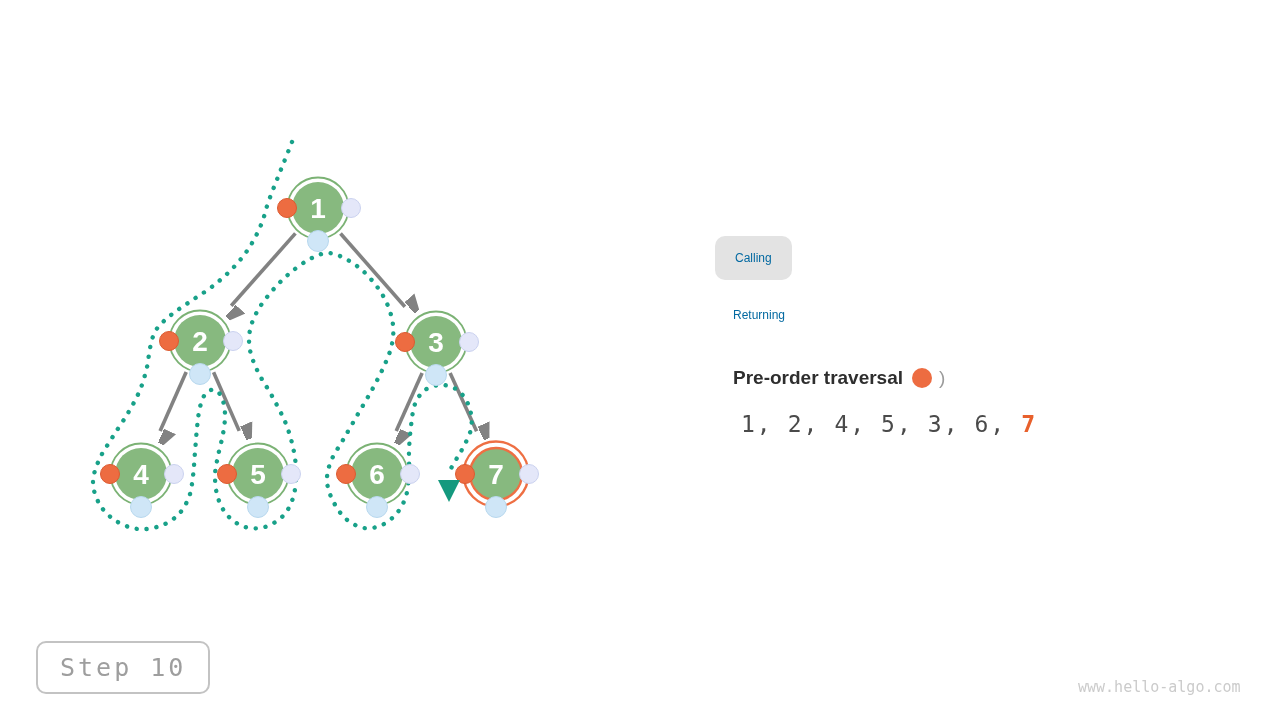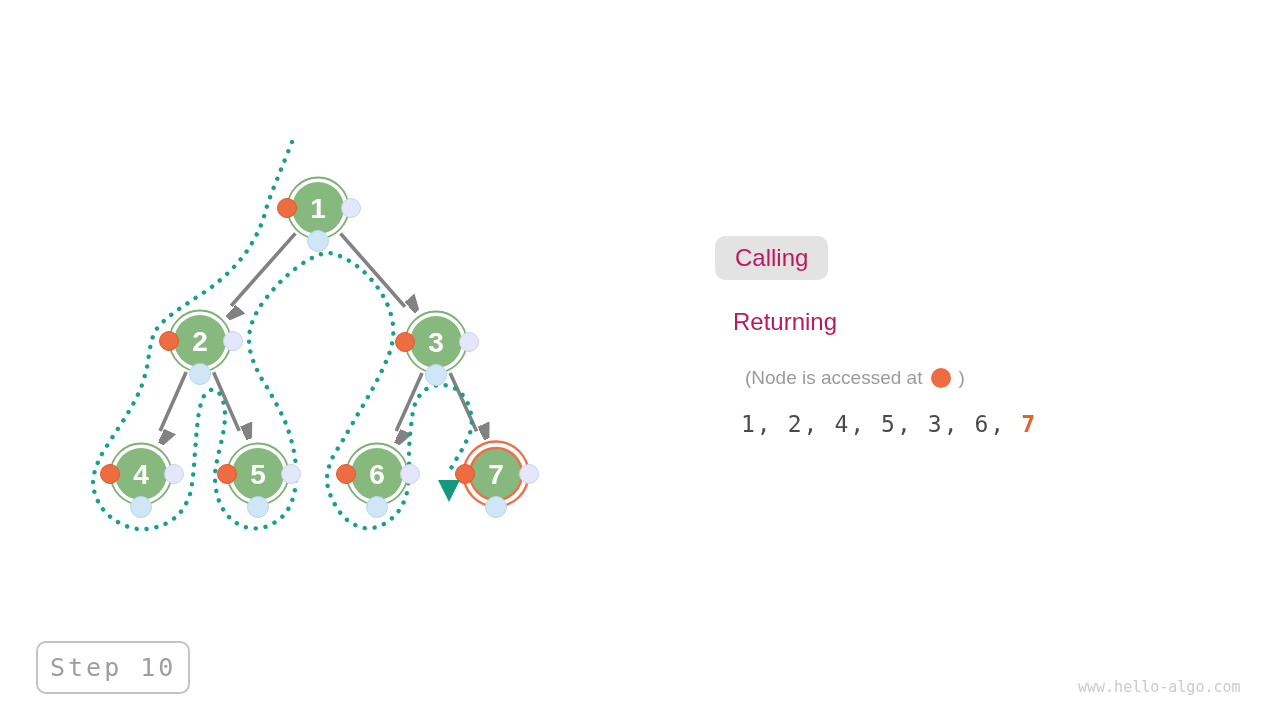--- a/index.html
+++ b/index.html
@@ -2,21 +2,21 @@
 <html><head>
 <meta charset="utf-8">
 <style>
   html,body{margin:0;padding:0;}
   body{
     width:1280px;height:720px;position:relative;background:#ffffff;
     font-family:"Liberation Sans",sans-serif;overflow:hidden;
   }
   .mono{font-family:"DejaVu Sans Mono",monospace;}
   #tree-svg{position:absolute;left:0;top:0;}
-  .panel-item{position:absolute;color:#be185d;font-size:24px;}
+  .panel-item{position:absolute;color:#0369a1;font-size:12px;}
   #calling-chip{
     left:715px;top:236px;height:44px;line-height:44px;padding:0 20px;
     background:#e3e3e3;border-radius:10px;
   }
   #returning-label{left:733px;top:308px;}
   #traversal-heading{
     position:absolute;left:733px;top:367px;display:flex;align-items:center;
     font-size:19px;white-space:nowrap;
   }
   #traversal-title{font-weight:bold;color:#2e2e2e;}
@@ -26,21 +26,21 @@
     background:#ed6c41;margin:0 7px 0 9px;
   }
   .note-suffix{color:#9b9b9b;margin-left:0;}
   #sequence-row{
     position:absolute;left:741px;top:411px;display:flex;
     font-size:23px;color:#4a4a4a;letter-spacing:2px;
   }
   .seq-item{margin-right:15px;}
   .seq-item.highlight{color:#e8602c;font-weight:bold;}
   #step-badge{
-    position:absolute;left:36px;top:641px;padding:10px 12px;
+    position:absolute;left:36px;top:641px;padding:10px 22px;
     border:2px solid #c3c3c3;border-radius:10px;background:#ffffff;
     font-size:25px;color:#9e9e9e;letter-spacing:3px;
   }
   #watermark{
     position:absolute;left:1078px;top:678px;font-size:15px;color:#cbcbcb;text-align:right;
   }
 </style>
 </head>
 <body>
 
@@ -121,21 +121,21 @@
     </g>
   <g id="pointer-layer">
       <polygon points="438,480 460,480 449,502" fill="#14997e"></polygon>
     </g>
 </svg>
 
 <div id="calling-chip" class="panel-item">Calling</div>
 <div id="returning-label" class="panel-item">Returning</div>
 
 <div id="traversal-heading">
-  <span class="note-gray">(Node is accessed at</span>
+  <span id="traversal-title">Pre-order traversal</span>
   <span id="note-dot"></span>
   <span class="note-suffix">)</span>
 </div>
 
 <div id="sequence-row" class="mono">
     <span class="seq-item">1,</span>
     <span class="seq-item">2,</span>
     <span class="seq-item">4,</span>
     <span class="seq-item">5,</span>
     <span class="seq-item">3,</span>

